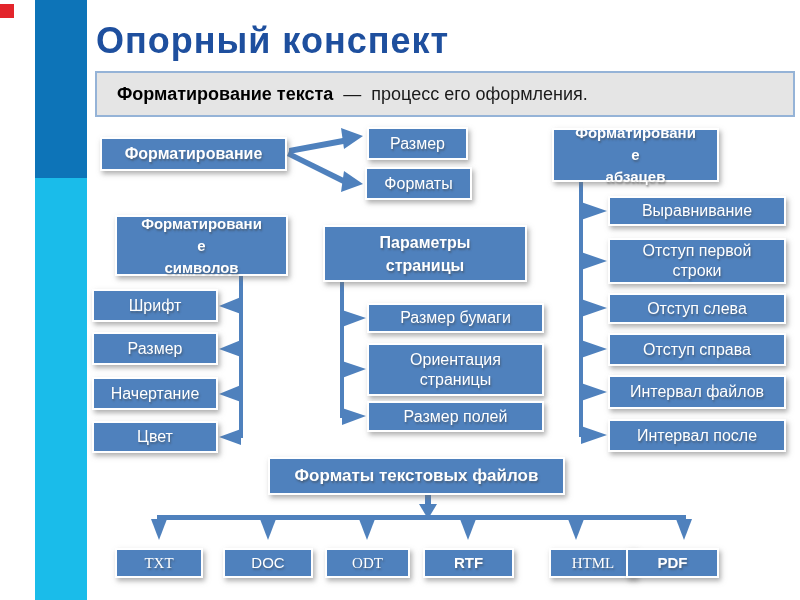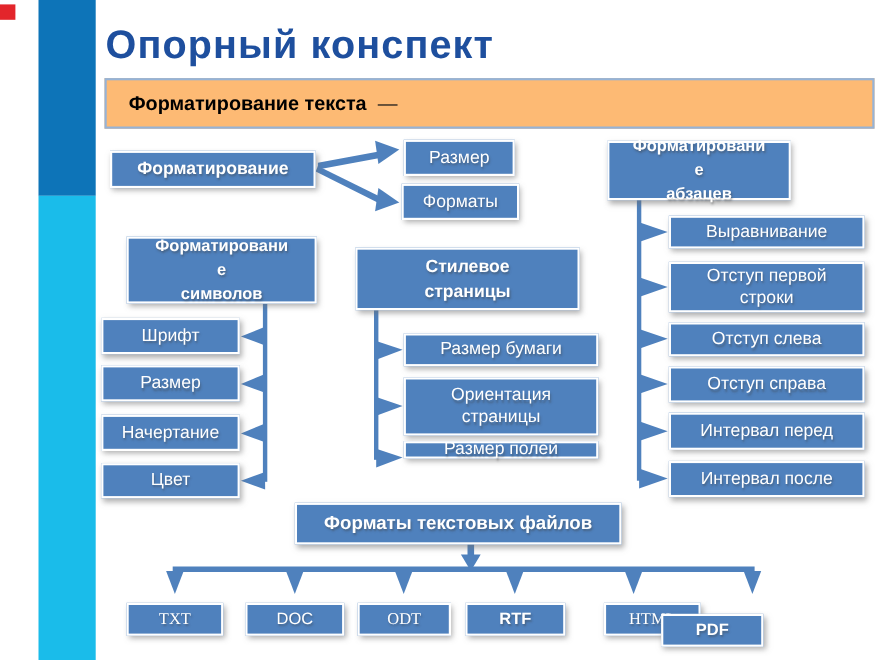--- a/index.html
+++ b/index.html
@@ -12,21 +12,21 @@
   #stripe-dark{left:35px;top:0;width:52px;height:178px;background:#0d74b8;z-index:0;}
   #stripe-light{left:35px;top:178px;width:52px;height:422px;background:#1abcea;z-index:0;}
   #red-marker{left:0;top:4px;width:14px;height:14px;background:#e3252b;z-index:3;}
 
   
   #page-title{left:96px;top:20px;font-size:36px;font-weight:bold;color:#1e4f9e;
               letter-spacing:1px;z-index:2;}
 
   
   #definition-box{left:95px;top:71px;width:676px;height:42px;border:2px solid #95b3d7;
-                  background:#fdba74;display:flex;align-items:center;padding-left:20px;
+                  background:#e5e5e5;display:flex;align-items:center;padding-left:20px;
                   font-size:18px;color:#1a1a1a;z-index:2;}
   #definition-box .term{font-weight:bold;color:#000;}
   #definition-box .dash{margin:0 10px;}
 
   
   .bx{position:absolute;background:#4f81bd;border:2px solid #ffffff;
       box-shadow:2px 3px 5px rgba(110,110,110,.55);color:#ffffff;
       display:flex;align-items:center;justify-content:center;text-align:center;
       font-size:16px;line-height:20px;white-space:pre-line;z-index:2;
       text-shadow:1px 2px 2px rgba(60,60,60,.45);box-sizing:border-box;}
@@ -48,20 +48,21 @@
 
 <div class="abs" id="red-marker"></div>
 <div class="abs" id="stripe-dark"></div>
 <div class="abs" id="stripe-light"></div>
 
 <div class="abs" id="page-title">Опорный конспект</div>
 
 <div class="abs" id="definition-box">
   <span class="term">Форматирование текста</span>
   <span class="dash">—</span>
+  <span>процесс его оформления.</span>
 </div>
 
 <svg id="connectors" class="abs" width="800" height="600">
   <g fill="#4f81bd" stroke="none">
     <path d="M289 148 L348 137 L349 143 L289 154 Z"></path>
     <polygon points="363,136 341,128 344,149"></polygon>
     <path d="M289 151 L348 180 L345 185 L287 156 Z"></path>
     <polygon points="363,184 344,171 341,192"></polygon>
   </g>
   <g fill="#4f81bd">
@@ -104,37 +105,37 @@
 <div class="bx" style="left:365px;top:167px;width:107px;height:33px;">Форматы</div>
 
 <div class="bx hdr ovf lh22" style="left:115px;top:215px;width:173px;height:61px;font-size:15px;">Форматировани
 е
 символов</div>
 <div class="bx" style="left:92px;top:289px;width:126px;height:33px;">Шрифт</div>
 <div class="bx" style="left:92px;top:332px;width:126px;height:33px;">Размер</div>
 <div class="bx" style="left:92px;top:377px;width:126px;height:33px;">Начертание</div>
 <div class="bx" style="left:92px;top:421px;width:126px;height:32px;">Цвет</div>
 
-<div class="bx hdr lh23" style="left:323px;top:225px;width:204px;height:57px;">Стилевое
+<div class="bx hdr lh23" style="left:323px;top:225px;width:204px;height:57px;">Параметры
 страницы</div>
 <div class="bx" style="left:367px;top:303px;width:177px;height:30px;">Размер бумаги</div>
 <div class="bx" style="left:367px;top:343px;width:177px;height:53px;">Ориентация
 страницы</div>
-<div class="bx" style="left:367px;top:401px;width:177px;height:16px;">Размер полей</div>
+<div class="bx" style="left:367px;top:401px;width:177px;height:31px;">Размер полей</div>
 
 <div class="bx hdr ovf lh22" style="left:552px;top:128px;width:167px;height:54px;font-size:15px;">Форматировани
 е
 абзацев</div>
 <div class="bx" style="left:608px;top:196px;width:178px;height:30px;">Выравнивание</div>
 <div class="bx" style="left:608px;top:238px;width:178px;height:46px;">Отступ первой
 строки</div>
 <div class="bx" style="left:608px;top:293px;width:178px;height:31px;">Отступ слева</div>
 <div class="bx" style="left:608px;top:333px;width:178px;height:33px;">Отступ справа</div>
-<div class="bx" style="left:608px;top:375px;width:178px;height:34px;">Интервал перед</div>
+<div class="bx" style="left:608px;top:375px;width:178px;height:34px;">Интервал файлов</div>
 <div class="bx" style="left:608px;top:419px;width:178px;height:33px;">Интервал после</div>
 
 <div class="bx hdr" style="left:268px;top:457px;width:297px;height:38px;font-size:17px;">Форматы текстовых файлов</div>
 <div class="bx fmt f-serif" style="left:115px;top:548px;width:88px;height:30px;">TXT</div>
 <div class="bx fmt f-sans" style="left:223px;top:548px;width:90px;height:30px;">DOC</div>
 <div class="bx fmt f-serif" style="left:325px;top:548px;width:85px;height:30px;">ODT</div>
 <div class="bx fmt f-sans f-bold" style="left:423px;top:548px;width:91px;height:30px;">RTF</div>
 <div class="bx fmt f-serif" style="left:549px;top:548px;width:88px;height:30px;">HTML</div>
-<div class="bx fmt f-sans f-bold" style="left:601px;top:548px;width:93px;height:30px;margin-top:10px;">PDF</div>
+<div class="bx fmt f-sans f-bold" style="left:626px;top:548px;width:93px;height:30px;">PDF</div>
 
 </body></html>

